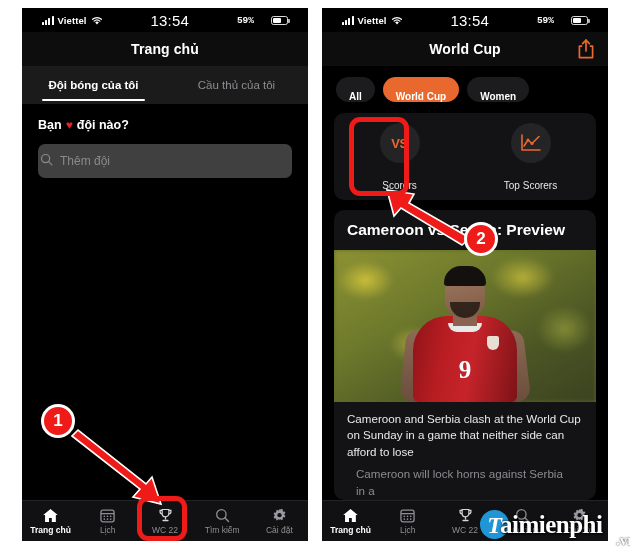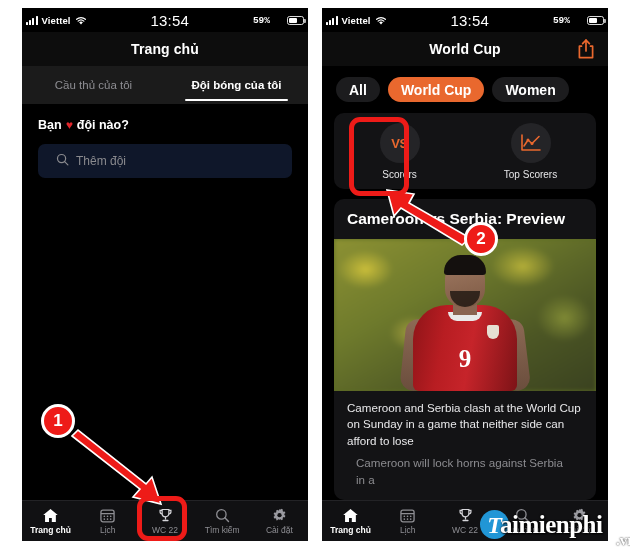--- a/index.html
+++ b/index.html
@@ -7,21 +7,21 @@
   .stage{position:relative;width:630px;height:549px;background:#ffffff;}
 
   
   .phone{position:absolute;top:8px;width:286px;height:533px;background:#000;overflow:hidden;}
   .phone.left{left:22px;}
   .phone.right{left:322px;}
   .phone-inner{position:absolute;inset:0;background:#000;display:flex;flex-direction:column;}
 
   
   .statusbar{height:24px;flex:0 0 24px;display:flex;align-items:center;
-    justify-content:space-between;padding:0 4px;color:#fff;font-size:10px;font-weight:bold;}
+    justify-content:space-between;padding:0 20px;color:#fff;font-size:10px;font-weight:bold;}
   .sb-left{display:flex;align-items:center;gap:4px;}
   .sb-right{display:flex;align-items:center;gap:17px;font-family:Liberation Mono, monospace;}
   .bars{display:flex;align-items:flex-end;gap:1.2px;height:9px;}
   .bars i{display:block;width:2px;background:#fff;border-radius:.5px;}
   .bars i:nth-child(1){height:3px}.bars i:nth-child(2){height:5px}
   .bars i:nth-child(3){height:7px}.bars i:nth-child(4){height:9px}
   .carrier{font-size:9.5px;letter-spacing:.1px;}
   .wifi{width:12px;height:9px;position:relative;}
   .clock{font-size:15px;font-weight:normal;letter-spacing:.2px;}
   .batt-pct{font-size:9.5px;font-weight:bold;}
@@ -43,31 +43,31 @@
   .tab{flex:1;display:flex;align-items:center;justify-content:center;position:relative;
     color:#8e8e93;font-size:11.5px;}
   .tab.active{color:#fff;font-weight:bold;}
   .tab.active:after{content:"";position:absolute;left:14%;right:14%;bottom:3px;height:2.5px;
     background:#fff;border-radius:2px;}
 
   .body-dark{flex:1;background:#000;position:relative;overflow:hidden;}
   .fav-title{color:#fff;font-size:12.5px;font-weight:bold;padding:14px 29px 0 16px;
     display:flex;align-items:center;gap:4px;}
   .heart{color:#e0252b;font-size:12px;}
-  .searchbox{margin:12px 16px 0 16px;height:34px;background:#0f172a;border-radius:7px;
-    display:flex;align-items:center;gap:7px;padding:0 18px;}
+  .searchbox{margin:12px 16px 0 16px;height:34px;background:#404040;border-radius:7px;
+    display:flex;align-items:center;gap:7px;padding:0 2px;}
   .searchbox .ph{color:#8a8a8e;font-size:12px;}
 
   
   .chips{display:flex;gap:8px;padding:11px 14px 11px 14px;background:#000;}
   .chip{height:25px;padding:0 13px;border-radius:13px;background:#1c1c1e;color:#fff;
-    font-size:14px;font-weight:bold;display:flex;align-items:center;}
+    font-size:10px;font-weight:bold;display:flex;align-items:flex-end;}
   .chip.active{background:#e9682e;}
   .cardrow{margin:0 12px;background:#131315;border-radius:10px;display:flex;padding:10px 0 9px;}
-  .cardrow .cell{flex:1;display:flex;flex-direction:column;align-items:center;gap:6px;}
+  .cardrow .cell{flex:1;display:flex;flex-direction:column;align-items:center;gap:17px;}
   .circ{width:40px;height:40px;border-radius:50%;background:#242427;display:flex;
     align-items:center;justify-content:center;}
   .cell-label{color:#e6e6e8;font-size:10px;}
   .vs{color:#e9682e;font-size:13px;font-weight:bold;letter-spacing:-.3px;}
 
   .article{margin:10px 12px 0;background:#131315;border-radius:10px;overflow:hidden;flex:1;}
   .headline{color:#fff;font-size:15.5px;font-weight:bold;line-height:1.22;padding:11px 13px 10px;}
   .photo{height:152px;position:relative;overflow:hidden;background:#5c6b22;}
   .crowd{position:absolute;inset:0;
     background:
@@ -160,25 +160,25 @@
               <span></span>
             </span>
         </div>
       </div>
 
       <div class="navbar">
         <div class="nav-title">Trang chủ</div>
       </div>
 
       <div class="tabs">
+        <div class="tab active">
+          <span>Đội bóng của tôi</span>
+        </div>
         <div class="tab">
           <span>Cầu thủ của tôi</span>
-        </div>
-        <div class="tab active">
-          <span>Đội bóng của tôi</span>
         </div>
       </div>
 
       <div class="body-dark">
         <div class="fav-title">
           <span>Bạn</span>
           <span class="heart">♥</span>
           <span>đội nào?</span>
         </div>
         <div class="searchbox">

